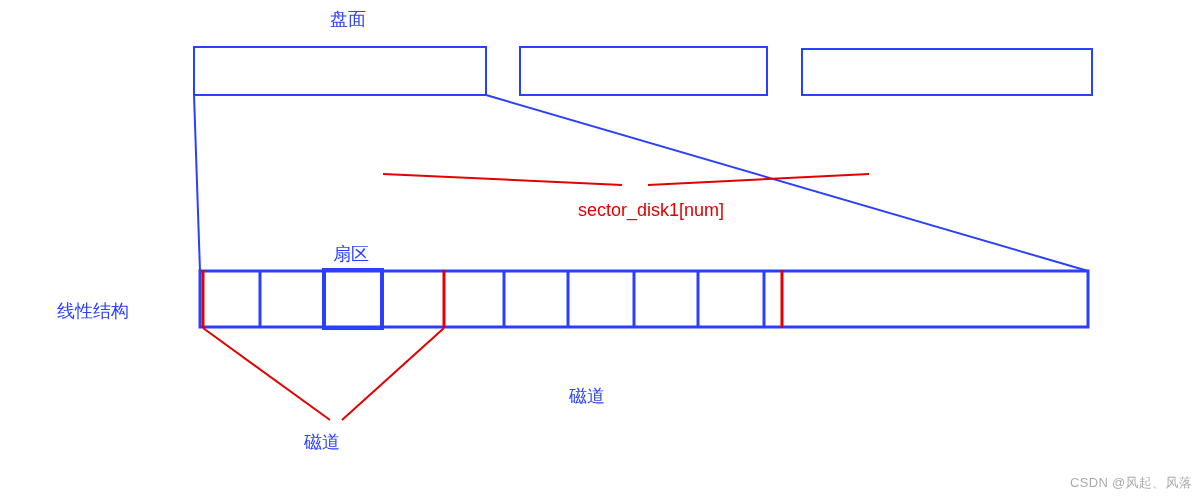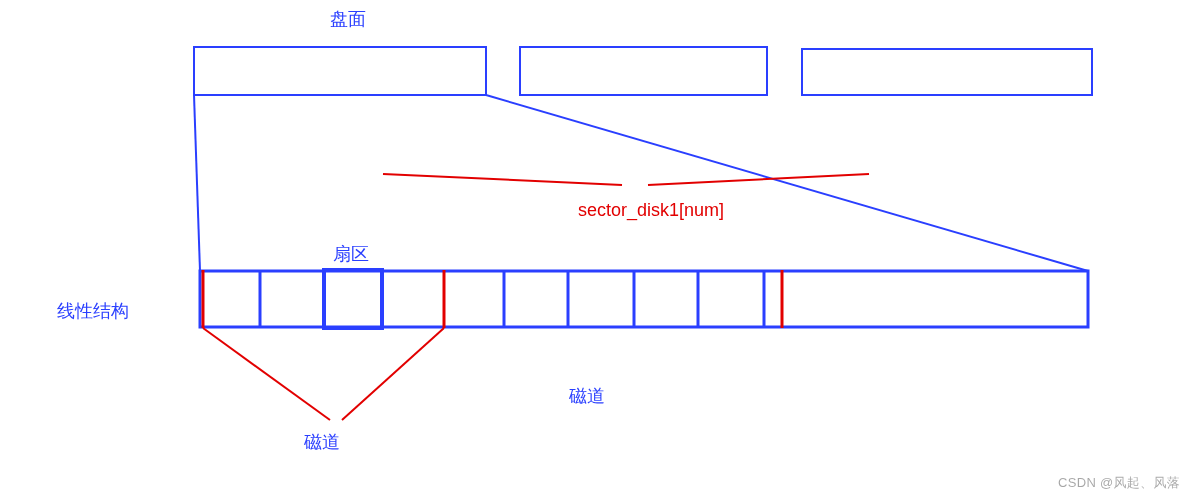--- a/index.html
+++ b/index.html
@@ -9,21 +9,21 @@
     height: 500px;
     background: #ffffff;
     font-family: "Microsoft YaHei", Arial, sans-serif;
     overflow: hidden;
   }
   svg { display: block; }
   .lbl-blue { fill: #2a3fff; font-size: 18px; }
   .lbl-red  { fill: #e20000; font-size: 18px; }
   .watermark {
     position: absolute;
-    right: 12px;
+    right: 0;
     bottom: 8px;
     font-size: 13px;
     color: rgba(0,0,0,0.35);
     font-family: Arial, sans-serif;
     letter-spacing: .3px;
   }
 </style>
 </head>
 <body>
 

